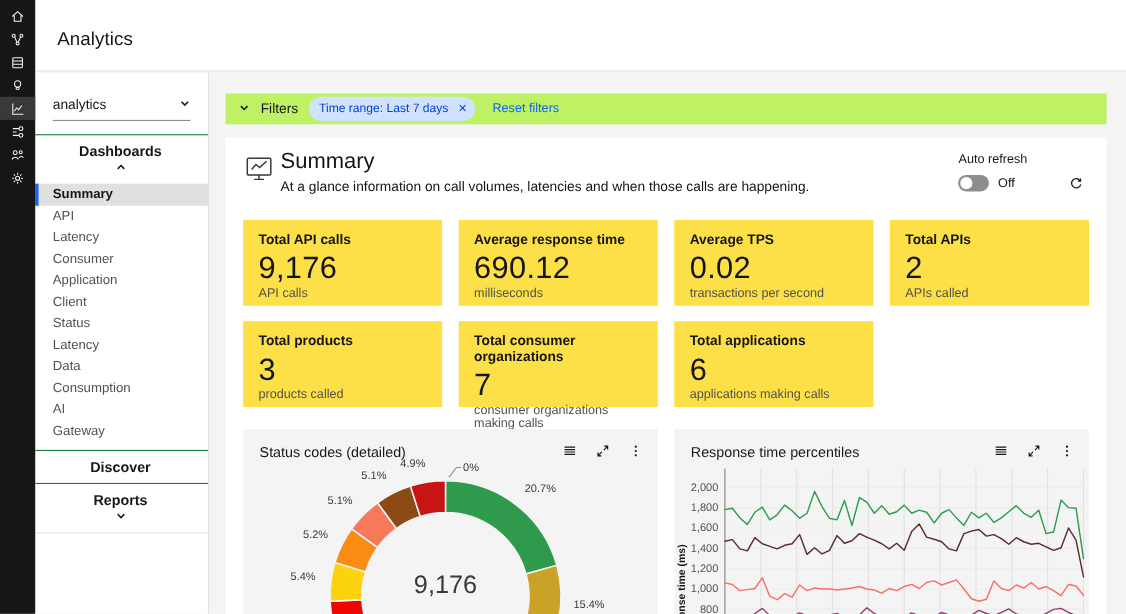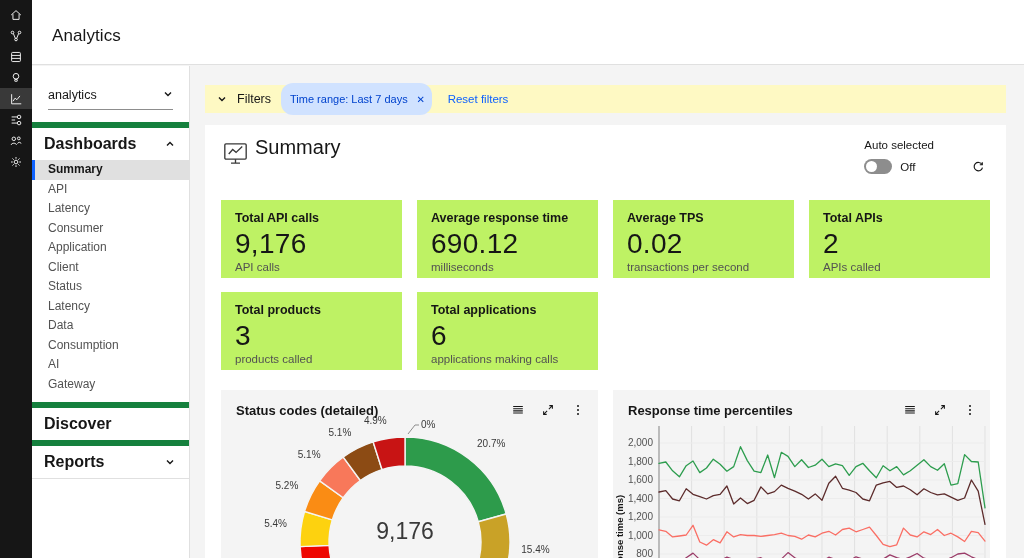--- a/index.html
+++ b/index.html
@@ -17,34 +17,34 @@
   .app-header { position:absolute; left:32px; right:0; top:0; height:65px; background:#fff;
     border-bottom:1px solid #e0e0e0; z-index:20; }
   .app-title { position:absolute; left:20px; top:26px; font-size:17px; letter-spacing:.1px; }
 
   
   .sidebar { position:absolute; left:32px; top:66px; width:158px; bottom:0; background:#fff;
     border-right:1px solid #e0e0e0; z-index:10; }
   .workspace { margin:22px 16px 12px 16px; padding-bottom:7px; border-bottom:1px solid #8d8d8d;
     display:flex; align-items:center; justify-content:space-between; font-size:12.5px; cursor:pointer; }
   .chev svg { width:10px; height:10px; stroke:#161616; fill:none; stroke-width:1.4; }
-  .section-head { border-top:6px solid #15803d; padding:7px 14px 7px 12px; font-size:16px; font-weight:bold;
-    display:flex; align-items:center; justify-content:space-between; cursor:pointer; }
+  .section-head { border-top:1px solid #15803d; padding:7px 14px 7px 12px; font-size:13px; font-weight:bold;
+    display:flex; align-items:center; justify-content:space-between; cursor:pointer;flex-direction:column; }
   .nav-item { padding:3px 16px; font-size:12px; line-height:13.5px; color:#525252; cursor:pointer; }
   .nav-item.selected { background:#e0e0e0; border-left:3px solid #0f62fe; padding-left:13px;
     color:#161616; font-weight:bold; }
   .section-gap { margin-top:8px; }
   .sidebar .bottom-line { border-top:1px solid #e0e0e0; }
 
   
   .content { position:absolute; left:190px; top:66px; right:0; bottom:0; background:#f4f4f4; }
-  .filters-bar { position:absolute; left:15px; top:19px; width:801px; height:28px; background:#fef9c3;
+  .filters-bar { position:absolute; left:15px; top:19px; width:801px; height:28px; background:#bef264;
     display:flex; align-items:center; gap:10px; padding:0 12px; }
   .filters-label { font-size:12.5px; }
-  .filter-tag { background:#d0e2ff; color:#0043ce; font-size:11px; border-radius:12px; height:32px;
+  .filter-tag { background:#d0e2ff; color:#0043ce; font-size:11px; border-radius:12px; height:22px;
     display:flex; align-items:center; gap:6px; padding:0 4px 0 9px; cursor:pointer; }
   .tag-close { font-size:10px; width:14px; height:14px; display:flex; align-items:center; justify-content:center;
     cursor:pointer; border-radius:7px; }
   .reset-link { color:#0f62fe; font-size:11.5px; margin-left:6px; cursor:pointer; text-decoration:none; }
 
   .summary-panel { position:absolute; left:15px; top:59px; width:801px; height:620px; background:#fff; }
   .panel-header { position:relative; padding:14px 16px 12px 16px; height:75px; }
   .summary-icon svg { width:27px; height:27px; stroke:#393939; fill:none; stroke-width:1.2; }
   .summary-icon { position:absolute; left:17px; top:15px; }
   .summary-title { position:absolute; left:50px; top:11px; font-size:20px; font-weight:400; }
@@ -54,28 +54,28 @@
   .auto-refresh-label { font-size:11.5px; margin-bottom:8px; }
   .toggle-row { display:flex; align-items:center; gap:8px; }
   .toggle { width:28px; height:15px; border-radius:8px; background:#8d8d8d; position:relative; cursor:pointer; }
   .toggle .knob { position:absolute; left:2px; top:2px; width:11px; height:11px; border-radius:50%; background:#fff; }
   .toggle-state { font-size:11.5px; }
   .renew-btn { position:absolute; right:18px; top:32px; width:20px; height:20px; display:flex;
     align-items:center; justify-content:center; cursor:pointer; }
   .renew-btn svg { width:14px; height:14px; stroke:#161616; fill:none; stroke-width:1.3; }
 
   .cards-grid { display:grid; grid-template-columns:repeat(4,1fr); gap:14px 15px; padding:0 16px; }
-  .metric-card { background:#bef264; height:78px; padding:11px 14px; }
+  .metric-card { background:#fde047; height:78px; padding:11px 14px; }
   .metric-title { font-size:12.5px; font-weight:bold; }
   .metric-value { font-size:28px; font-weight:300; margin-top:3px; letter-spacing:.3px; color:#161616; }
   .metric-caption { font-size:11.5px; color:#525252; margin-top:1px; }
 
   .charts-grid { display:grid; grid-template-columns:repeat(4,1fr); gap:15px; padding:0 16px; margin-top:20px; }
   .chart-tile { grid-column:span 2; background:#f4f4f4; height:270px; position:relative; overflow:hidden; }
-  .chart-title { position:absolute; left:15px; top:13px; font-size:13px; font-weight:bold; z-index:2; }
+  .chart-title { position:absolute; left:15px; top:13px; font-size:13px; font-weight:normal; z-index:2; }
   .chart-toolbar { position:absolute; right:8px; top:8px; display:flex; gap:6px; z-index:2; }
   .tool-btn { width:24px; height:24px; display:flex; align-items:center; justify-content:center; cursor:pointer; }
   .tool-btn svg { width:14px; height:14px; stroke:#161616; fill:none; stroke-width:1.2; }
   .chart-canvas { position:absolute; inset:0; width:100%; height:100%; }
 
   .donut-label { font-size:10px; fill:#393939; }
   .donut-center { font-size:23px; font-weight:300; fill:#393939; }
   .ytick { font-size:10px; fill:#525252; }
   .ylab { font-size:9.5px; font-weight:bold; fill:#161616; }
 </style>
@@ -202,22 +202,23 @@
   <section class="summary-panel">
     <div class="panel-header">
       <span class="summary-icon">
         <svg viewBox="0 0 24 24">
             <rect x="2.5" y="3.5" width="19" height="13.5" rx="1"></rect>
           <polyline points="6,12.5 9.5,8.5 12.5,11 18,5.8"></polyline>
           <path d="M12 17 v3 M8 20.5 h8"></path>
           </svg>
       </span>
       <h1 class="summary-title">Summary</h1>
+      <div class="summary-desc">At a glance information on call volumes, latencies and when those calls are happening.</div>
       <div class="auto-refresh">
-        <div class="auto-refresh-label">Auto selected</div>
+        <div class="auto-refresh-label">Auto refresh</div>
         <div class="toggle-row">
           <div class="toggle">
               <div class="knob"></div>
             </div>
           <span class="toggle-state">Off</span>
         </div>
       </div>
       <div class="renew-btn">
         <svg viewBox="0 0 16 16">
             <path d="M12.6 5.2 A4.8 4.8 0 1 0 13.1 8.6"></path>
@@ -244,20 +245,25 @@
   </div>
         <div class="metric-card">
     <div class="metric-title">Total APIs</div>
     <div class="metric-value">2</div>
     <div class="metric-caption">APIs called</div>
   </div>
         <div class="metric-card">
     <div class="metric-title">Total products</div>
     <div class="metric-value">3</div>
     <div class="metric-caption">products called</div>
+  </div>
+        <div class="metric-card">
+    <div class="metric-title">Total consumer organizations</div>
+    <div class="metric-value">7</div>
+    <div class="metric-caption">consumer organizations making calls</div>
   </div>
         <div class="metric-card">
     <div class="metric-title">Total applications</div>
     <div class="metric-value">6</div>
     <div class="metric-caption">applications making calls</div>
   </div>
       </div>
 
     <div class="charts-grid">
       <div class="chart-tile">

